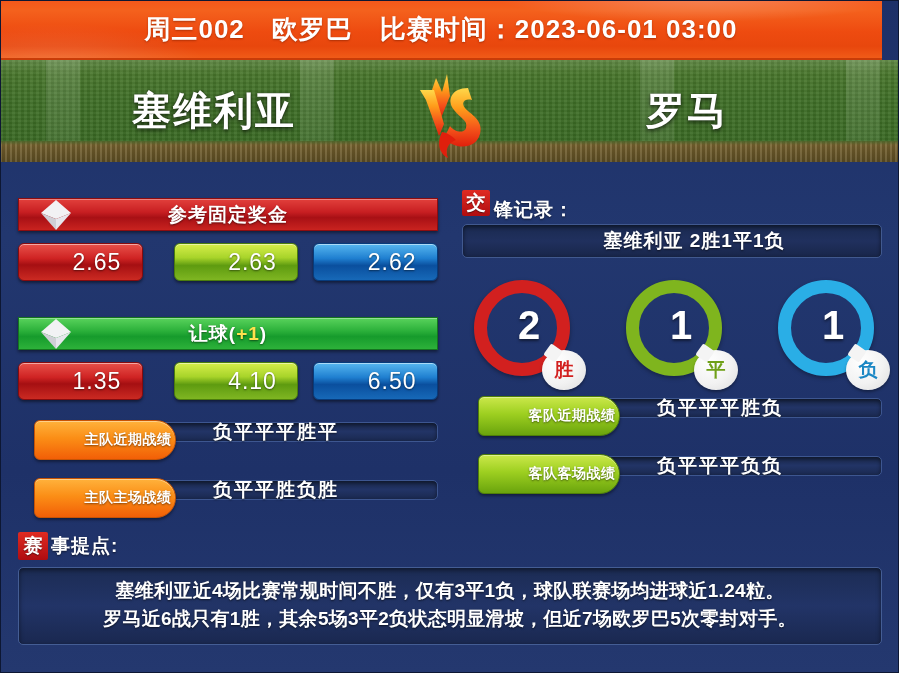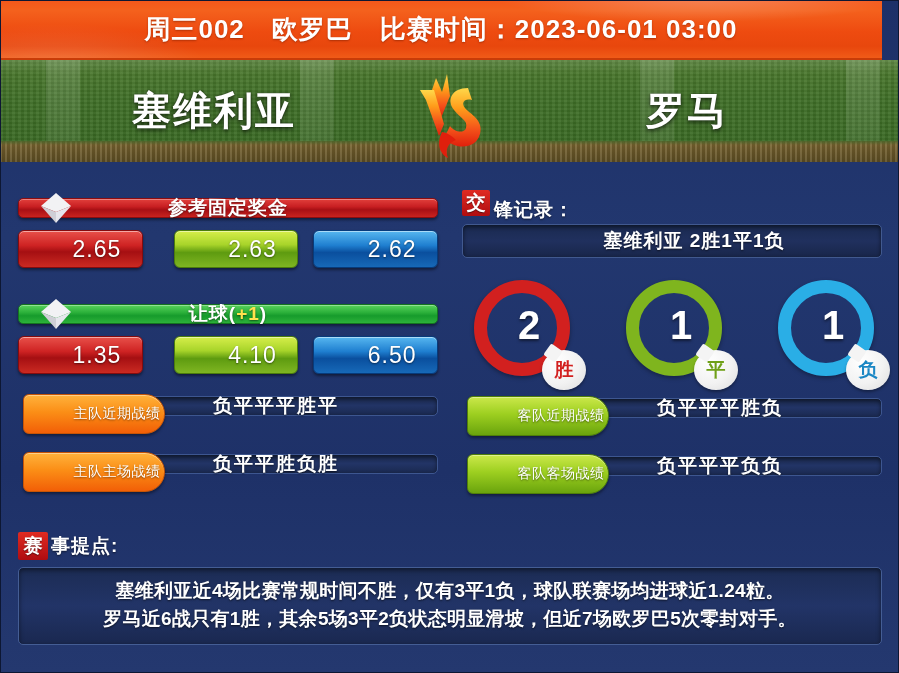--- a/index.html
+++ b/index.html
@@ -61,21 +61,21 @@
   .vs{
     position:absolute; left:406px; top:70px; width:86px; height:90px; z-index:4;
   }
   
   .content{ position:absolute; left:0; top:162px; width:899px; height:511px; }
   .col-left{ position:absolute; left:18px; top:0; width:420px; }
   .col-right{ position:absolute; left:462px; top:0; width:420px; }
 
   
   .titlebar{
-    position:relative; height:20px; border-radius:5px; margin-top:36px;
+    position:relative; height:33px; border-radius:0; margin-top:36px;
     display:flex; align-items:center; justify-content:center;
     box-shadow:0 2px 3px rgba(0,0,0,.45), inset 0 1px 0 rgba(255,255,255,.35);
   }
   .titlebar.red{
     background:linear-gradient(180deg,#e2403c 0%,#c81f22 42%,#a81015 60%,#c9231f 100%);
     border:1px solid #8d0d10;
   }
   .titlebar.green{
     background:linear-gradient(180deg,#59d35c 0%,#2bb03a 42%,#169b2c 60%,#2db23a 100%);
     border:1px solid #14751f;
@@ -107,24 +107,24 @@
     position:absolute; left:60px; right:0; top:0; height:20px; border-radius:5px;
     background:linear-gradient(180deg,#1b2a4f 0%,#223466 48%,#1a2950 100%);
     border:1px solid #3d5690; box-shadow:inset 0 2px 4px rgba(0,0,0,.5);
     display:flex; align-items:center; justify-content:center;
   }
   .formrow .inset span{
     color:#fff; font-size:19px; font-weight:bold; letter-spacing:2px;
     text-shadow:0 1px 2px rgba(0,0,0,.6); padding-left:36px;
   }
   .tag{
-    position:absolute; left:5px; top:-2px; width:142px; height:40px;
+    position:absolute; left:16px; top:-2px; width:142px; height:40px;
     border-radius:6px 20px 20px 6px; z-index:3;
     display:flex; align-items:center; justify-content:center;
-    color:#fff; font-size:14px; font-weight:normal; letter-spacing:.5px;
+    color:#fff; font-size:14px; font-weight:bold; letter-spacing:.5px;
     text-shadow:0 1px 2px rgba(0,0,0,.5);
     box-shadow:0 2px 3px rgba(0,0,0,.4), inset 0 1px 0 rgba(255,255,255,.4);
     padding-left:46px;
   }
   .tag.orange{ background:linear-gradient(180deg,#ffb23c 0%,#fb8e16 45%,#f25f07 100%); border:1px solid #c75405; }
   .tag.lime{ background:linear-gradient(180deg,#cbe84a 0%,#9dcf20 45%,#6aa40d 100%); border:1px solid #4f7f08; }
 
   
   .h2h-head{ display:flex; align-items:center; margin-top:28px; height:26px; }
   .h2h-badge{

